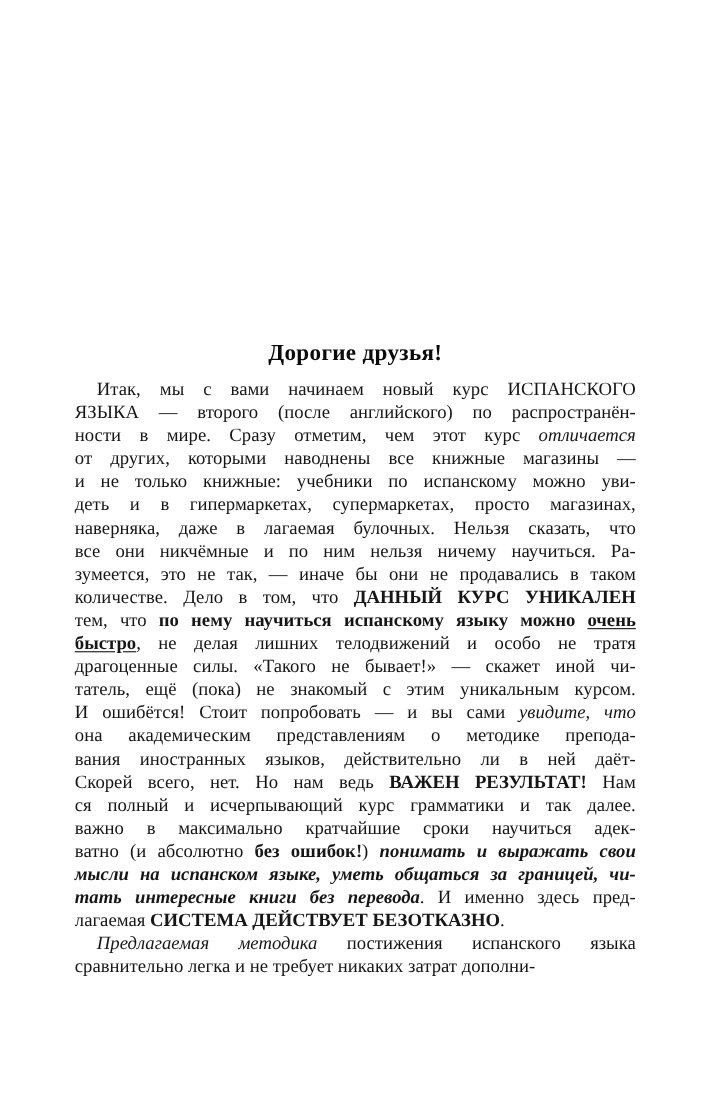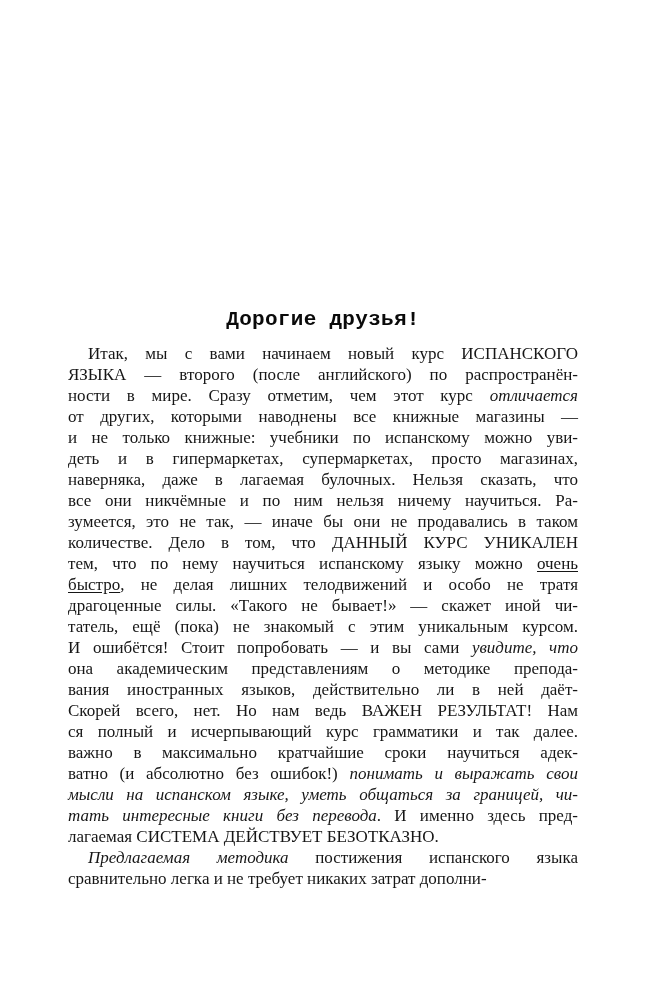--- a/index.html
+++ b/index.html
@@ -13,37 +13,37 @@
     font-family: "Liberation Serif", serif;
     color: #161616;
   }
   .content {
     position: absolute;
     left: 68px;
     top: 308px;
     width: 510px;
   }
   .title {
-    font-family: Liberation Mono, monospace;
+    font-family: Liberation Serif, serif;
     font-weight: bold;
     font-size: 21px;
     line-height: 24px;
     letter-spacing: 0.3px;
     text-align: center;
     color: #0a0a0a;
     margin-bottom: 11px;
   }
   .bodytext {
     font-size: 17px;
     line-height: 21px;
   }
   .line { text-align: justify; }
   .line.just { text-align-last: justify; }
   .line.indent { text-indent: 20px; }
-  .b { font-weight: normal; }
+  .b { font-weight: bold; }
   .i { font-style: italic; }
   .u { text-decoration: underline; text-underline-offset: 2px; }
 </style>
 </head>
 <body>
 
 <div class="page">
   <div class="content">
     <h1 class="title">Дорогие друзья!</h1>
     <div class="bodytext">

